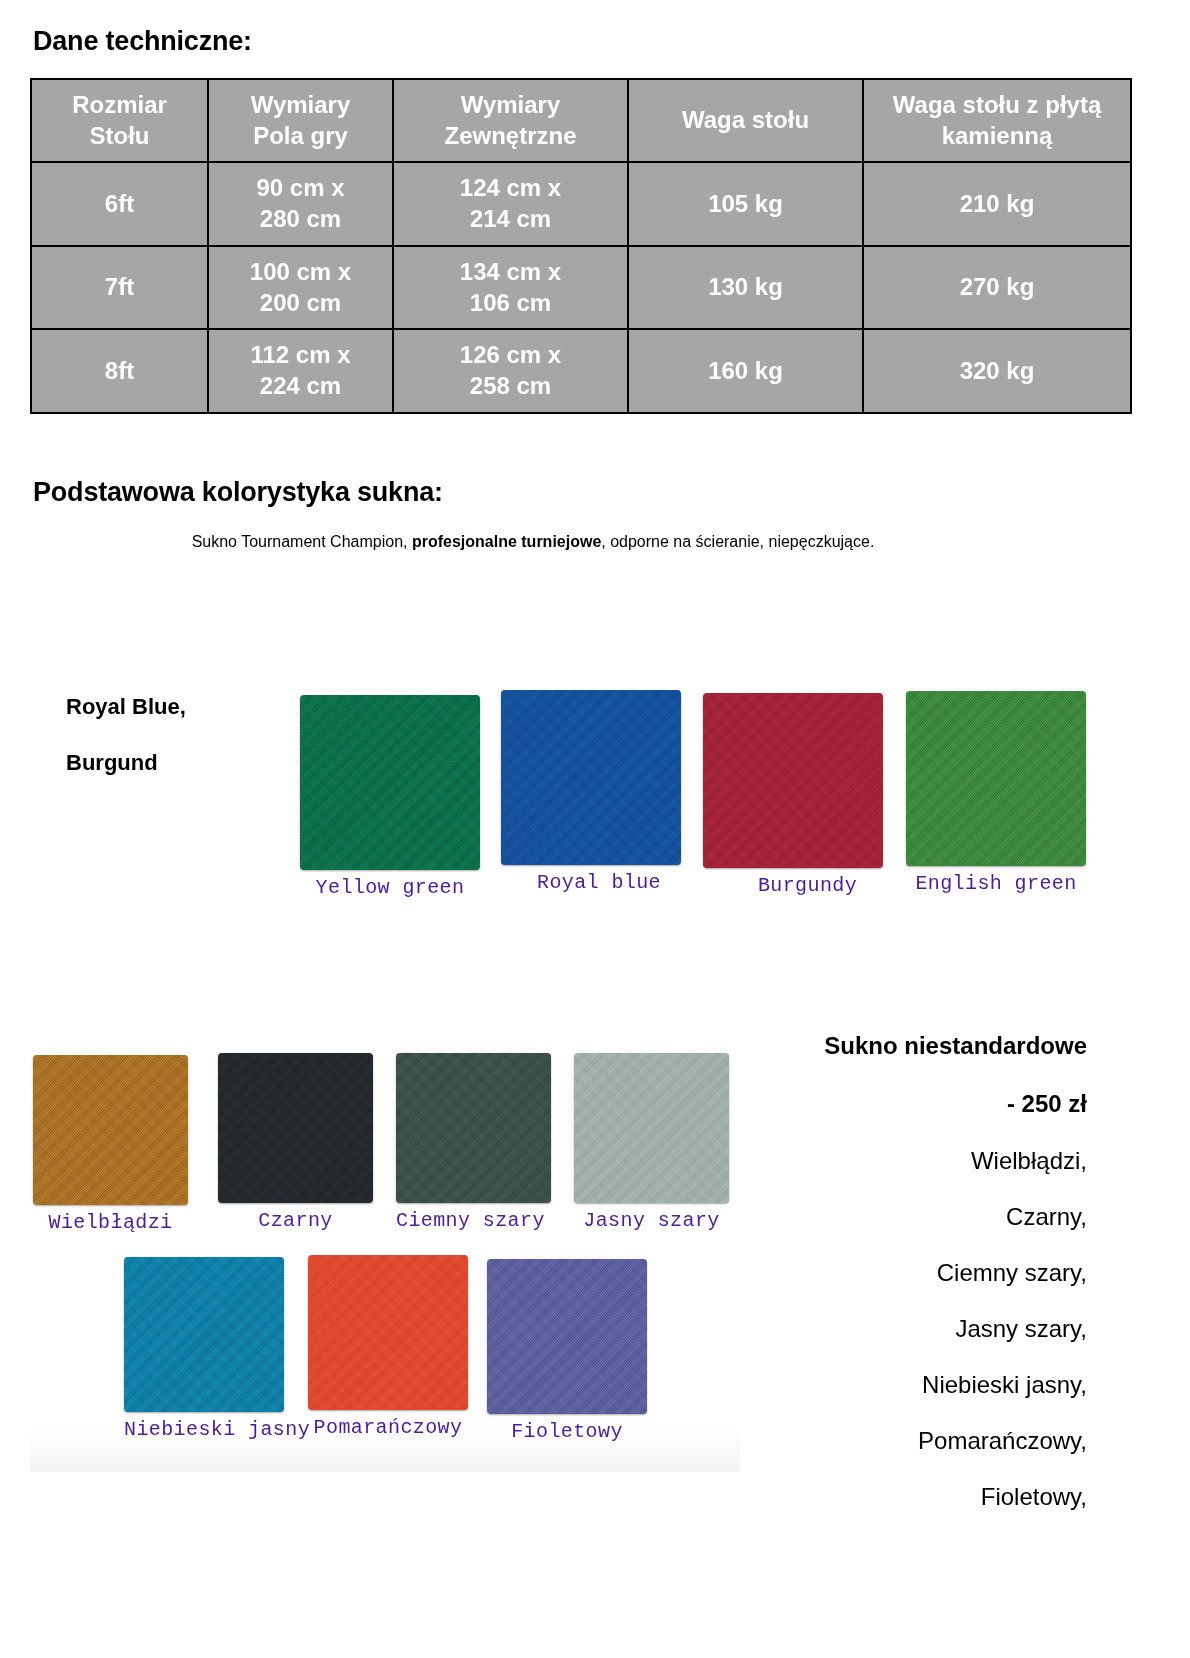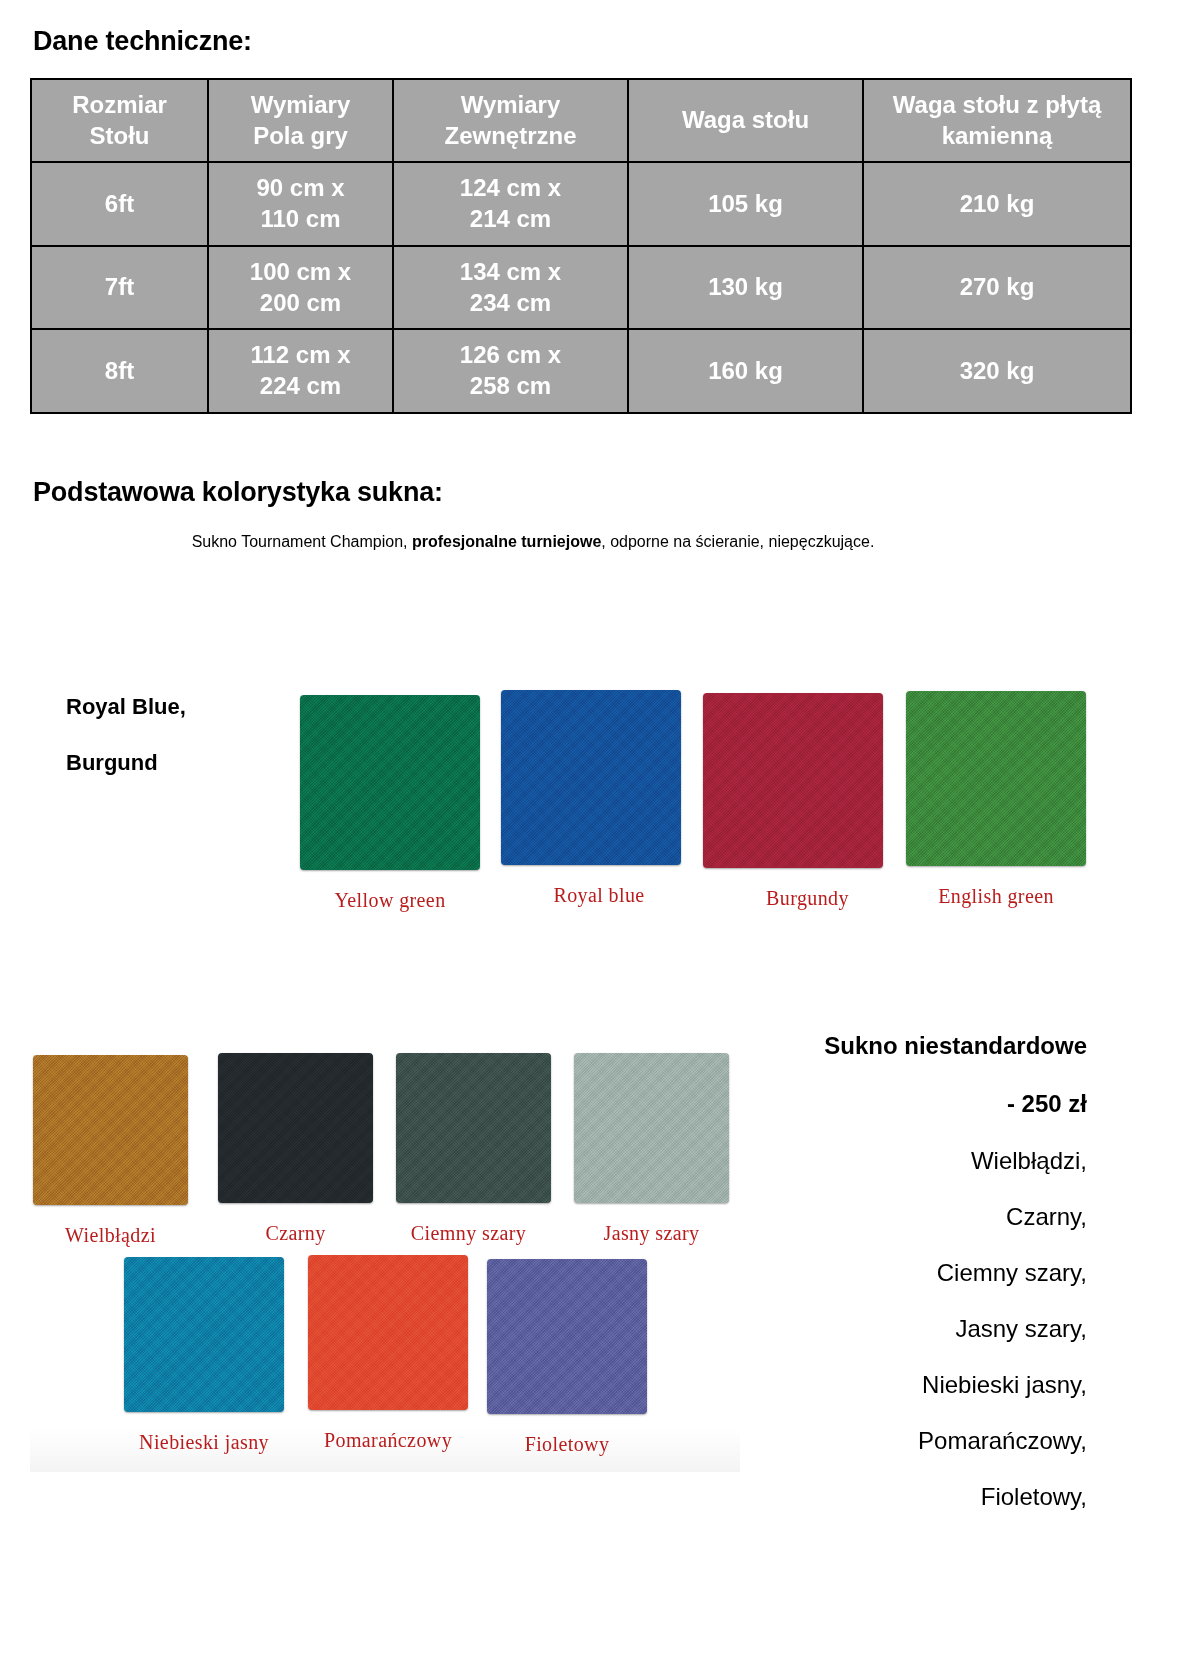--- a/index.html
+++ b/index.html
@@ -71,24 +71,24 @@
   }
   .swatch::after {
     content:"";
     position:absolute; inset:0;
     background-image:
       repeating-linear-gradient(135deg, rgba(255,255,255,.09) 0 1px, rgba(0,0,0,.09) 1px 2px),
       repeating-linear-gradient(45deg, rgba(255,255,255,.05) 0 1px, rgba(0,0,0,.05) 1px 2px);
     mix-blend-mode: overlay;
   }
   .swatch-label {
-    margin-top: 19px;
+    margin-top: 6px;
     font-size: 20px;
-    font-family: Liberation Serif, serif;
-    color: #b91c1c;
+    font-family: Liberation Mono, monospace;
+    color: #4c1d95;
     letter-spacing: .4px;
     white-space: nowrap;
   }
 
   
   #row-basic .swatch { width: 180px; height: 175px; }
 
   
   #custom-panel {
     position:absolute; right: 103px; top: 1017px;
@@ -145,38 +145,38 @@
         <span>Waga stołu z płytą</span><br>
         <span>kamienną</span>
       </th>
     </tr>
   </thead>
   <tbody>
     <tr>
       <td>6ft</td>
       <td>
         <span>90 cm x</span><br>
-        <span>110 cm</span>
+        <span>280 cm</span>
       </td>
       <td>
         <span>124 cm x</span><br>
         <span>214 cm</span>
       </td>
       <td>105 kg</td>
       <td>210 kg</td>
     </tr>
     <tr>
       <td>7ft</td>
       <td>
         <span>100 cm x</span><br>
         <span>200 cm</span>
       </td>
       <td>
         <span>134 cm x</span><br>
-        <span>234 cm</span>
+        <span>106 cm</span>
       </td>
       <td>130 kg</td>
       <td>270 kg</td>
     </tr>
     <tr>
       <td>8ft</td>
       <td>
         <span>112 cm x</span><br>
         <span>224 cm</span>
       </td>

